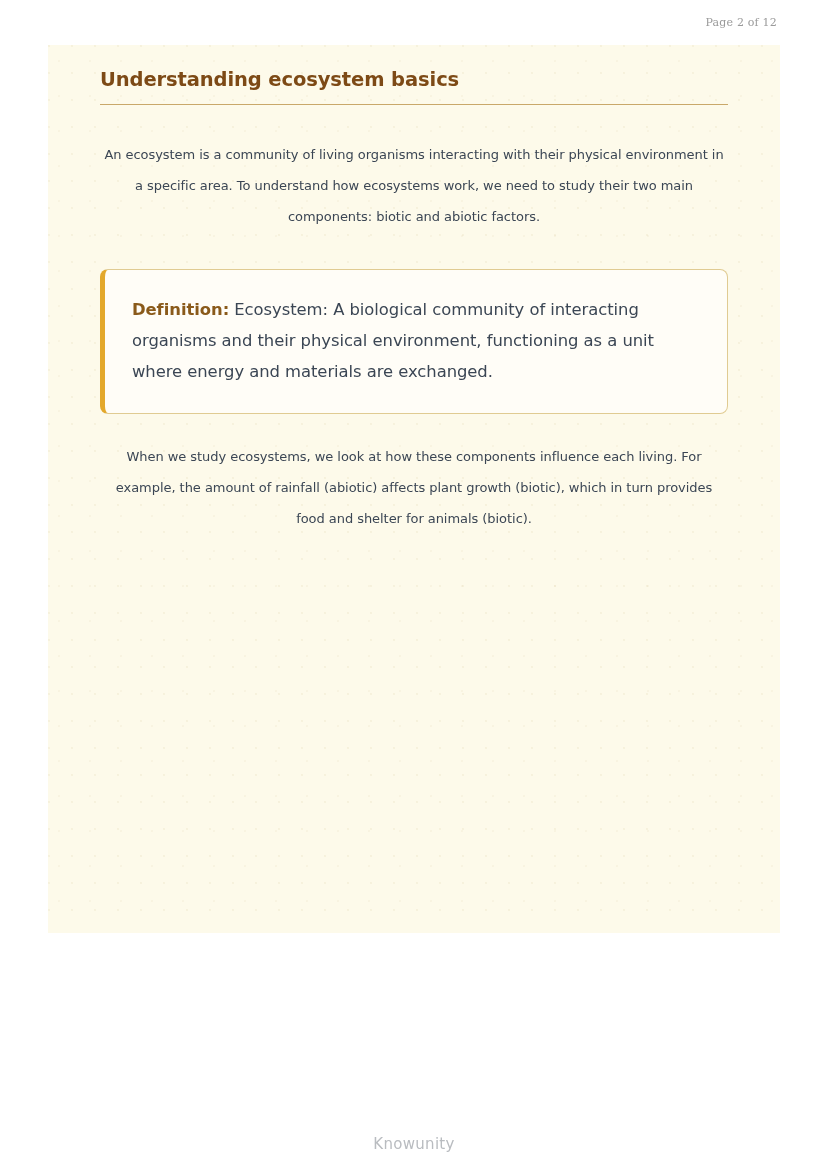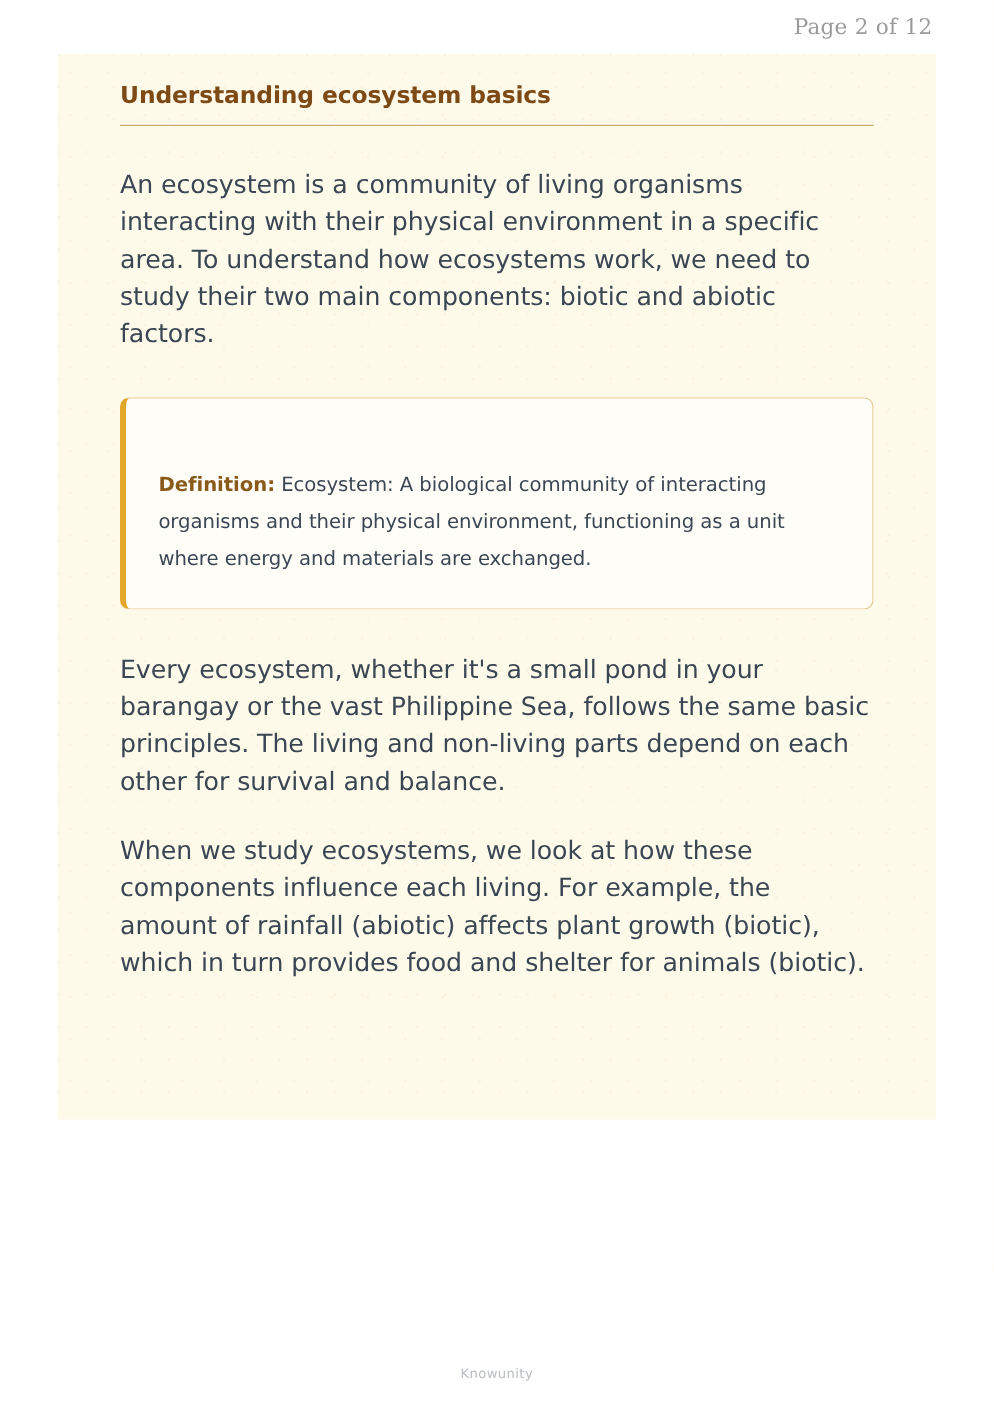--- a/index.html
+++ b/index.html
@@ -25,21 +25,21 @@
     width: 828px;
     height: 45px;
     display: flex;
     align-items: center;
     justify-content: flex-end;
     padding-right: 51px;
   }
 
   .page-indicator {
     font-family: "DejaVu Serif", serif;
-    font-size: 18px;
+    font-size: 11px;
     color: #9a9a9a;
     letter-spacing: 0.2px;
     white-space: nowrap;
   }
 
   
   .content-panel {
     position: absolute;
     top: 45px;
     left: 48px;
@@ -68,25 +68,26 @@
   .title-rule {
     height: 1px;
     background: #c9a86a;
     margin-top: 12px;
     margin-bottom: 0;
   }
 
   
   .body-text {
     font-family: "DejaVu Sans", sans-serif;
-    font-size: 21px;
+    font-size: 13px;
     line-height: 31px;
     color: #3b4654;
     margin-top: 27px;
     letter-spacing: -0.05px;
+    text-align: center;
   }
 
   .body-text.first {
     margin-top: 34px;
   }
 
   
   .definition-box {
     margin-top: 37px;
     margin-bottom: 10px;
@@ -96,21 +97,20 @@
     border-radius: 8px;
     padding: 24px 28px 26px 27px;
   }
 
   .definition-text {
     font-family: "DejaVu Sans", sans-serif;
     font-size: 16.4px;
     line-height: 31px;
     color: #3b4654;
     letter-spacing: -0.05px;
-    margin-top: 32px;
   }
 
   .definition-label {
     font-weight: bold;
     color: #8a5a1a;
   }
 
   .after-box {
     margin-top: 35px;
   }
@@ -122,21 +122,21 @@
     top: 1117px;
     width: 828px;
     height: 54px;
     display: flex;
     align-items: center;
     justify-content: center;
   }
 
   .footer-brand {
     font-family: "DejaVu Sans", sans-serif;
-    font-size: 11px;
+    font-size: 15px;
     color: #b9bcc0;
     letter-spacing: 0.3px;
   }
 </style>
 </head>
 <body>
 
 <div class="page-header">
   <span class="page-indicator">Page 2 of 12</span>
 </div>
@@ -150,21 +150,20 @@
   <p class="body-text first">An ecosystem is a community of living organisms interacting with their physical environment in a specific area. To understand how ecosystems work, we need to study their two main components: biotic and abiotic factors.</p>
 
 
 
   <div class="definition-box">
     <p class="definition-text">
       <span class="definition-label">Definition:</span><span> Ecosystem: A biological community of interacting organisms and their physical environment, functioning as a unit where energy and materials are exchanged.</span>
     </p>
   </div>
 
-  <p class="body-text after-box">Every ecosystem, whether it's a small pond in your barangay or the vast Philippine Sea, follows the same basic principles. The living and non-living parts depend on each other for survival and balance.</p>
 
   <p class="body-text">When we study ecosystems, we look at how these components influence each living. For example, the amount of rainfall (abiotic) affects plant growth (biotic), which in turn provides food and shelter for animals (biotic).</p>
 
 </div>
 
 <div class="page-footer">
   <span class="footer-brand">Knowunity</span>
 </div>
 
 </body></html>

